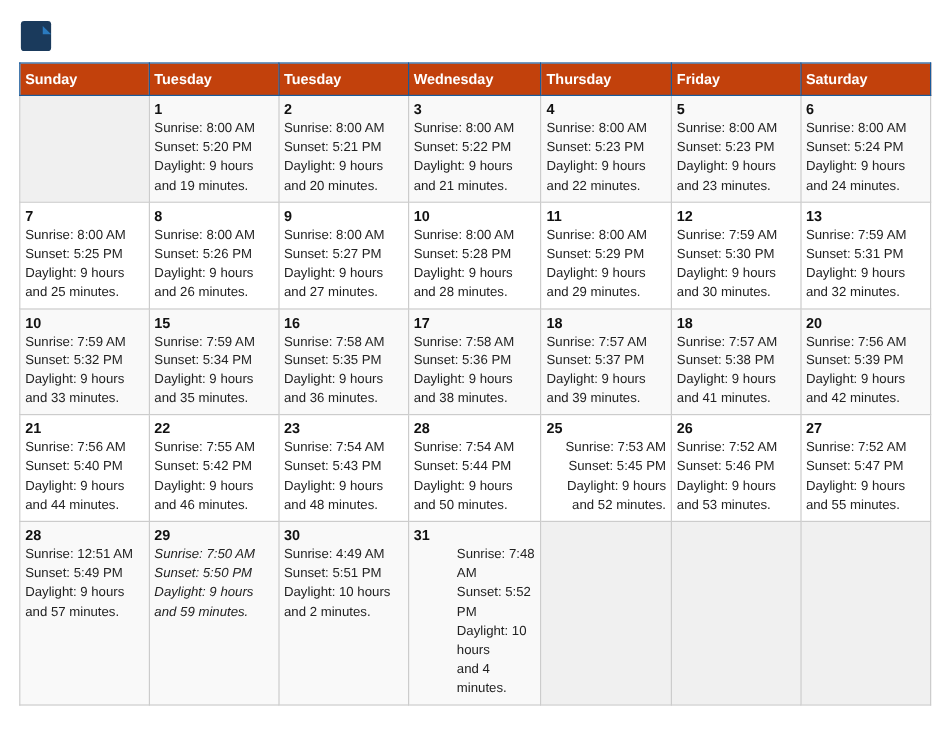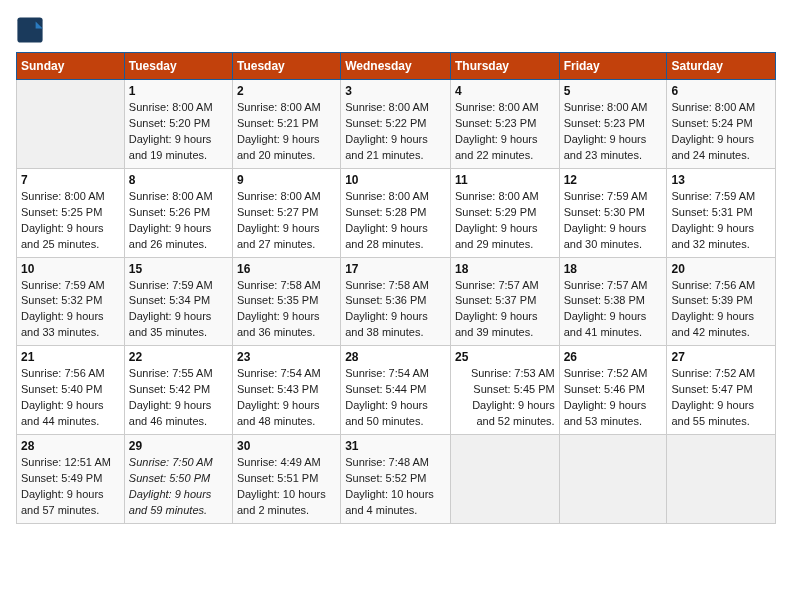--- a/index.html
+++ b/index.html
@@ -332,21 +332,21 @@
         </td>
         <td>
           <span class="day-number">30</span>
           <div class="day-info" style="white-space: pre-line;">Sunrise: 4:49 AM
 Sunset: 5:51 PM
 Daylight: 10 hours
 and 2 minutes.</div>
         </td>
         <td>
           <span class="day-number">31</span>
-          <div class="day-info" style="white-space: pre-line;">Sunrise: 7:48 AM
+          <div class="day-info" style="white-space: pre-line; margin-left: 36px;">Sunrise: 7:48 AM
 Sunset: 5:52 PM
 Daylight: 10 hours
 and 4 minutes.</div>
         </td>
         <td class="empty-cell"></td>
         <td class="empty-cell"></td>
         <td class="empty-cell"></td>
       </tr>
     </tbody>
 </table>

